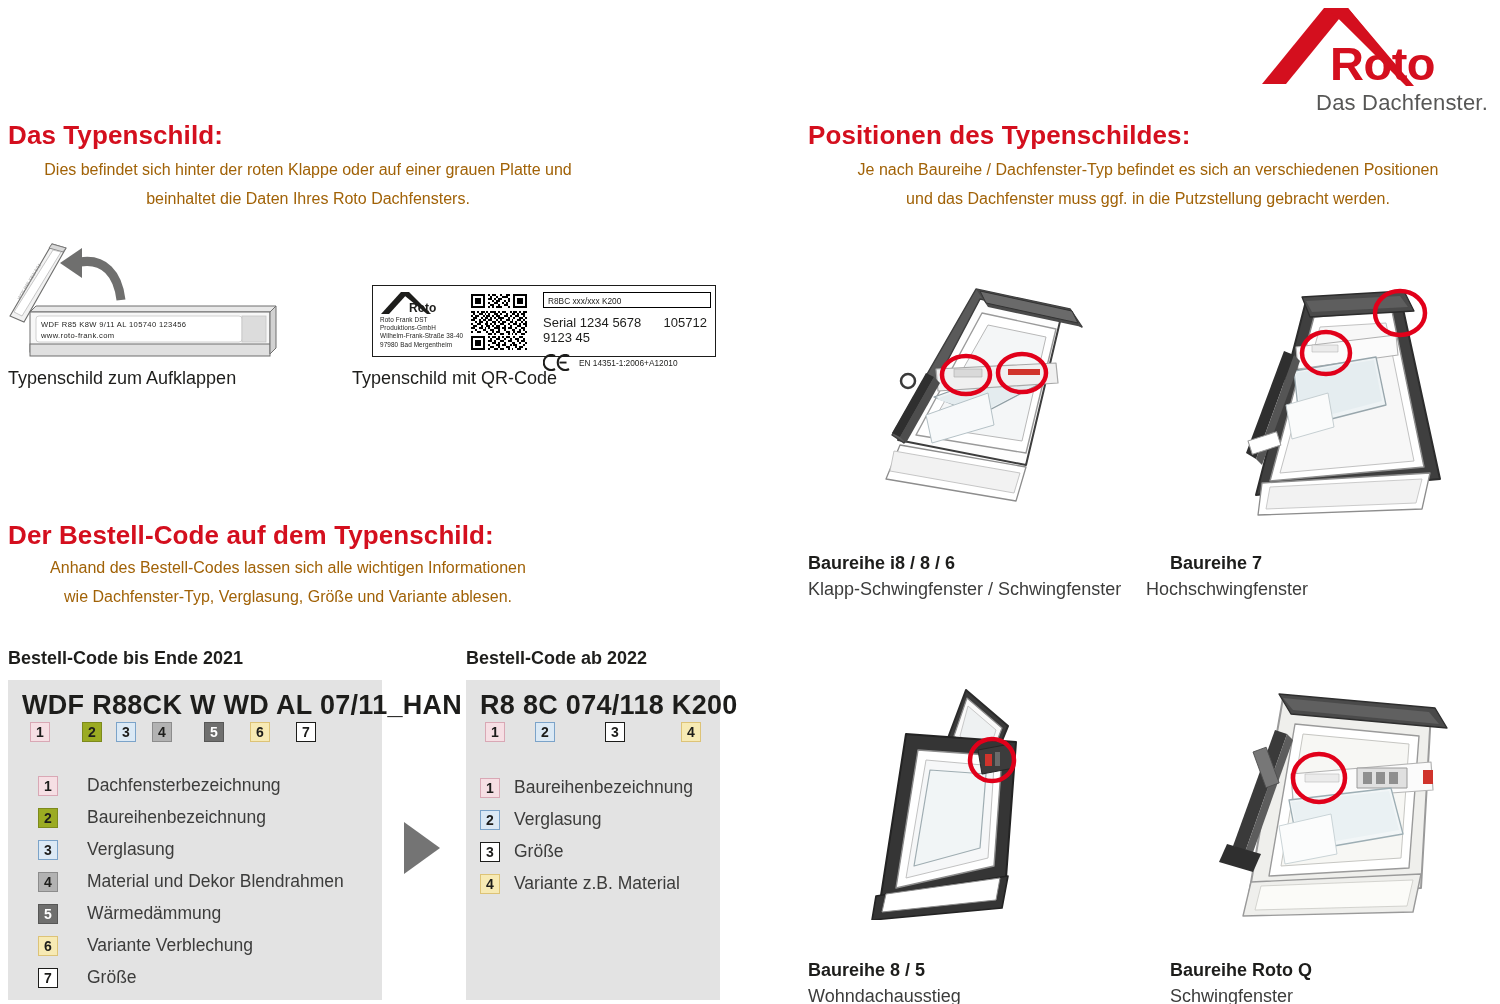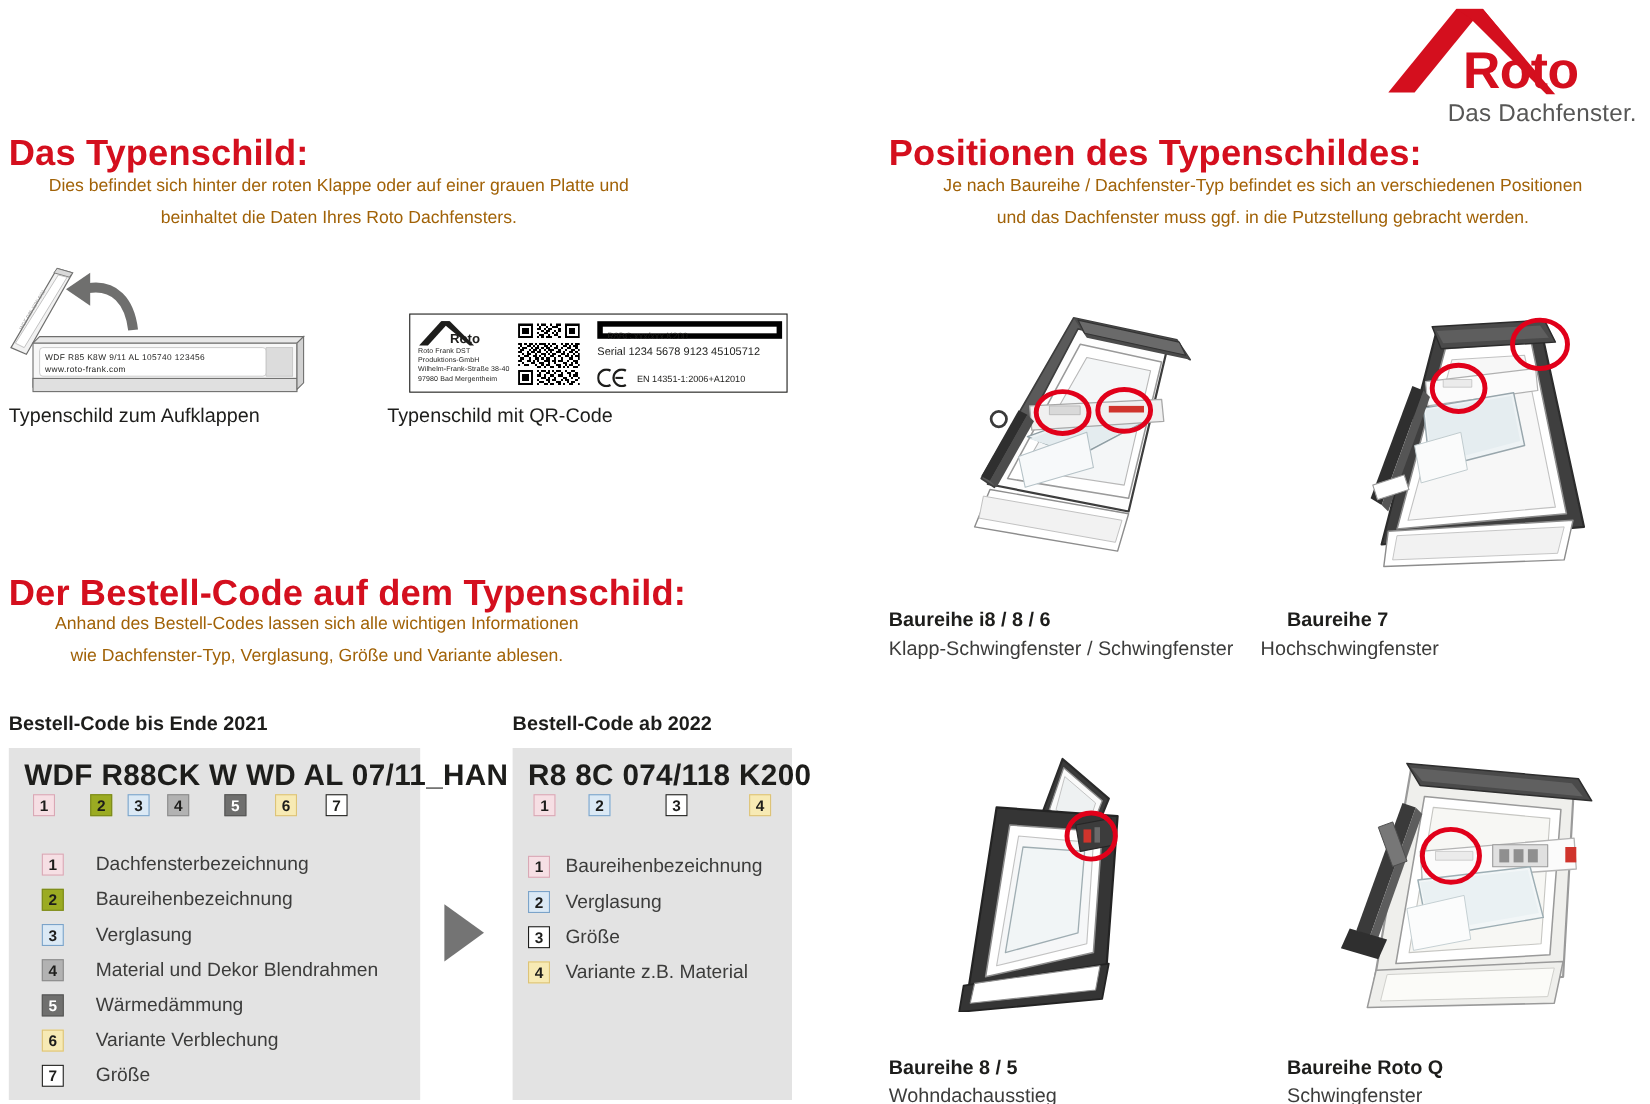--- a/index.html
+++ b/index.html
@@ -18,21 +18,21 @@
     font-size:47px;font-weight:bold;color:#d40f1e;letter-spacing:-0.5px;
     font-family:"Liberation Sans",sans-serif;
   }
   .logo-tag{
     position:absolute;right:2px;top:82px;
     font-size:22px;color:#575756;letter-spacing:0.2px;
   }
 
   
   .h-red{
-    position:absolute;color:#d40f1e;font-weight:bold;font-size:33px;
+    position:absolute;color:#d40f1e;font-weight:bold;font-size:26px;
     letter-spacing:0.1px;
     text-align:right;
   }
   .body-txt{
     position:absolute;font-size:16px;line-height:29px;color:#a16207;text-align:center;
   }
   .cap{position:absolute;font-size:18px;color:#1d1d1b;}
   .cap-b{font-weight:bold;}
 
   
@@ -44,26 +44,26 @@
     border:1px solid #1d1d1b;background:#fff;box-sizing:border-box;
   }
   .plate-logo{position:absolute;left:6px;top:4px;width:78px;height:26px;}
   .plate-addr{
     position:absolute;left:7px;top:30px;font-size:6.4px;line-height:8.2px;
     color:#1d1d1b;letter-spacing:0.1px;
   }
   .qr{position:absolute;left:98px;top:8px;width:56px;height:56px;}
   .plate-right{position:absolute;left:170px;top:6px;width:168px;}
   .plate-code{
-    border:5px solid #000000;height:16px;line-height:16px;
+    border:1px solid #000000;height:16px;line-height:16px;
     font-size:8.3px;padding-left:4px;box-sizing:border-box;color:#1d1d1b;
   }
   .plate-serial{
-    margin-top:7px;font-size:10px;color:#1d1d1b;
-    display:flex;justify-content:flex-start;padding-right:4px;
+    margin-top:7px;font-size:13px;color:#1d1d1b;
+    display:flex;justify-content:flex-end;padding-right:4px;
   }
   .plate-en{margin-top:9px;display:flex;align-items:center;gap:6px;}
   .plate-en .en-txt{font-size:8.3px;color:#1d1d1b;}
 
   
   .panel{position:absolute;background:#e3e3e3;}
   .code-line{
     position:absolute;font-size:27px;font-weight:bold;color:#1d1d1b;
     white-space:nowrap;letter-spacing:0.3px;
   }

